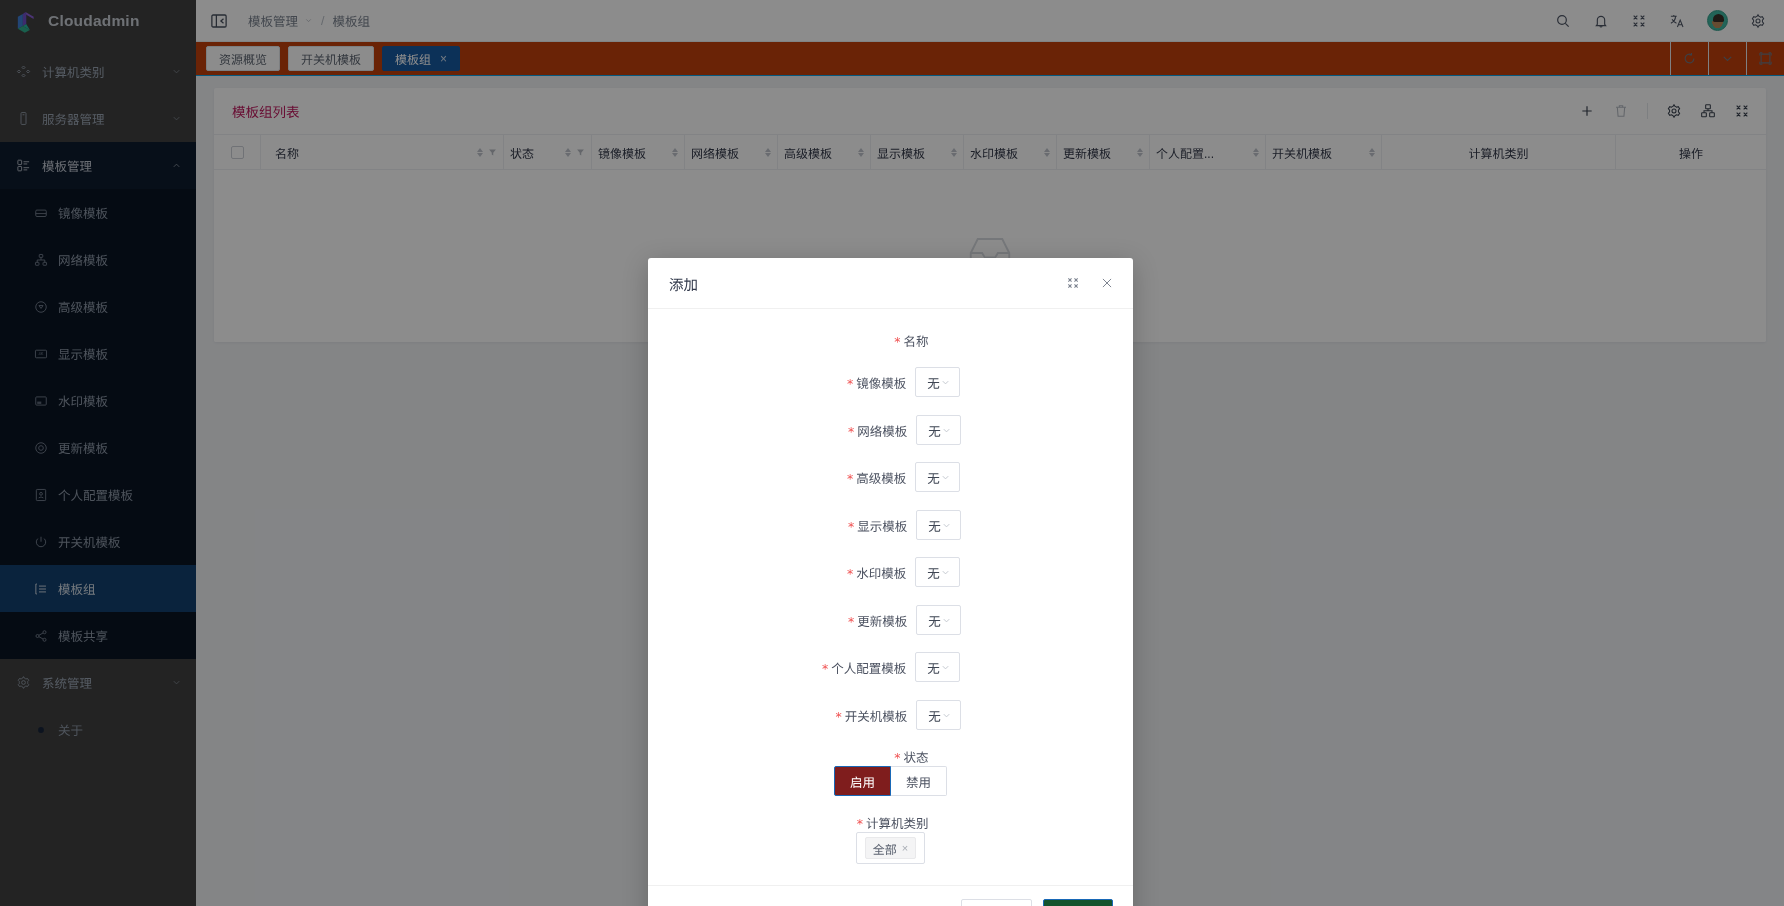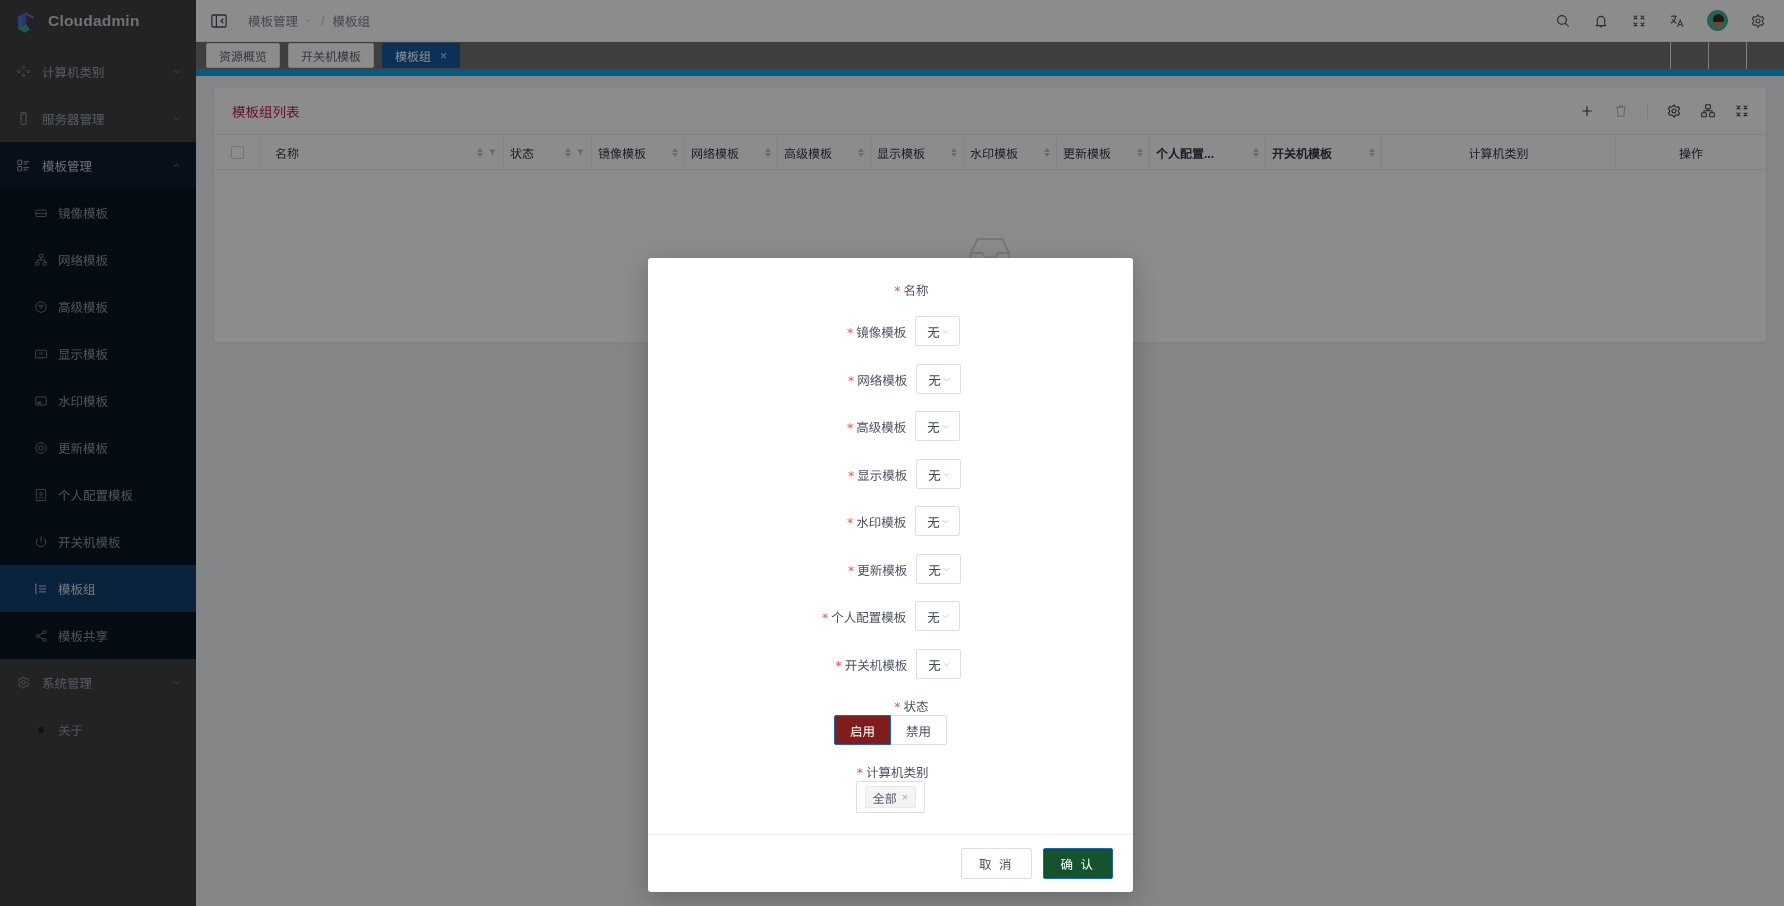--- a/index.html
+++ b/index.html
@@ -79,23 +79,23 @@
     background: radial-gradient(circle at 50% 62%, #b98a5c 0 34%, #3fb6a0 35% 100%);
     border: 1px solid #2f9d8a; position: relative; overflow: hidden;
   }
   .avatar::after {
     content: ""; position: absolute; left: 5px; top: 3px; width: 11px; height: 8px;
     background: #3a3028; border-radius: 6px 6px 2px 2px;
   }
 
   
   #tabstrip {
-    height: 34px; flex: 0 0 34px; background: #737373;
+    height: 34px; flex: 0 0 34px; background: #c2410c;
     display: flex; align-items: stretch; padding-left: 10px;
-    border-bottom: 7px solid #0ea5e9;
+    border-bottom: 1px solid #0ea5e9;
   }
   .tabs { display: flex; align-items: center; gap: 8px; padding: 4px 0; }
   .tab {
     display: flex; align-items: center; gap: 9px; height: 25px;
     padding: 0 12px; font-size: 12px; color: #5f6773; cursor: pointer;
     background: #ffffff; border: 1px solid #e2e5ea; border-radius: 2px;
   }
   .tab.active { background: #1659a0; border-color: #1659a0; color: #fff; }
   .tab-close { font-size: 12px; opacity: .8; line-height: 1; }
   .tabstrip-spacer { flex: 1 1 auto; }
@@ -133,21 +133,21 @@
     border-bottom: 1px solid #edeff2; padding: 0 6px; white-space: nowrap;
     overflow: hidden;
   }
   .th.first { justify-content: center; flex: 0 0 47px; }
   .th.name { flex: 0 0 243px; justify-content: flex-start; padding-left: 14px; }
   .th.name .th-label { flex: 1 1 auto; }
   .th.stat { flex: 0 0 88px; }
   .th.stat .th-label { flex: 1 1 auto; text-align: left; }
   .th.tpl { flex: 0 0 93px; }
   .th.tpl .th-label { flex: 1 1 auto; text-align: left; }
-  .th.wide { flex: 0 0 116px; font-weight: bold; }
+  .th.wide { flex: 0 0 116px; }
   .th.wide .th-label { flex: 1 1 auto; text-align: left; }
   .th.plain { flex: 1 1 auto; justify-content: center; }
   .th.last { border-right: none; flex: 0 0 150px; }
   .chk {
     width: 13px; height: 13px; border: 1px solid #ccd0d7; border-radius: 2px;
     background: #fff; cursor: pointer;
   }
   .sorter { display: inline-flex; flex-direction: column; gap: 1px; cursor: pointer; }
   .sorter i {
     width: 0; height: 0; border-left: 3.5px solid transparent;
@@ -706,20 +706,37 @@
         </div>
 
       </section>
     </div>
   </div>
 
   <div id="mask"></div>
 
   <div id="modal">
 
+    <div class="modal-head">
+      <span class="modal-title">添加</span>
+      <span class="modal-head-spacer"></span>
+      <span class="modal-head-icons">
+        <span>
+          <svg class="ic" viewBox="0 0 24 24" fill="none" stroke="currentColor" stroke-width="1.8" width="14" height="14">
+            <path d="M4 4 L9.5 9.5 M9.5 4 L4 9.5 M20 4 L14.5 9.5 M14.5 4 L20 9.5 M4 20 L9.5 14.5 M9.5 20 L4 14.5 M20 20 L14.5 14.5 M14.5 20 L20 14.5"></path>
+          </svg>
+        </span>
+        <span>
+          <svg class="ic" viewBox="0 0 24 24" fill="none" stroke="currentColor" stroke-width="1.7" width="14" height="14">
+            <line x1="5" y1="5" x2="19" y2="19"></line>
+              <line x1="19" y1="5" x2="5" y2="19"></line>
+          </svg>
+        </span>
+      </span>
+    </div>
 
     <div class="modal-body">
 
       <div class="frow">
         <span class="flabel lab-w-full">
           <span class="req">*</span><span>名称</span>
         </span>
       </div>
 
       <div class="frow">

